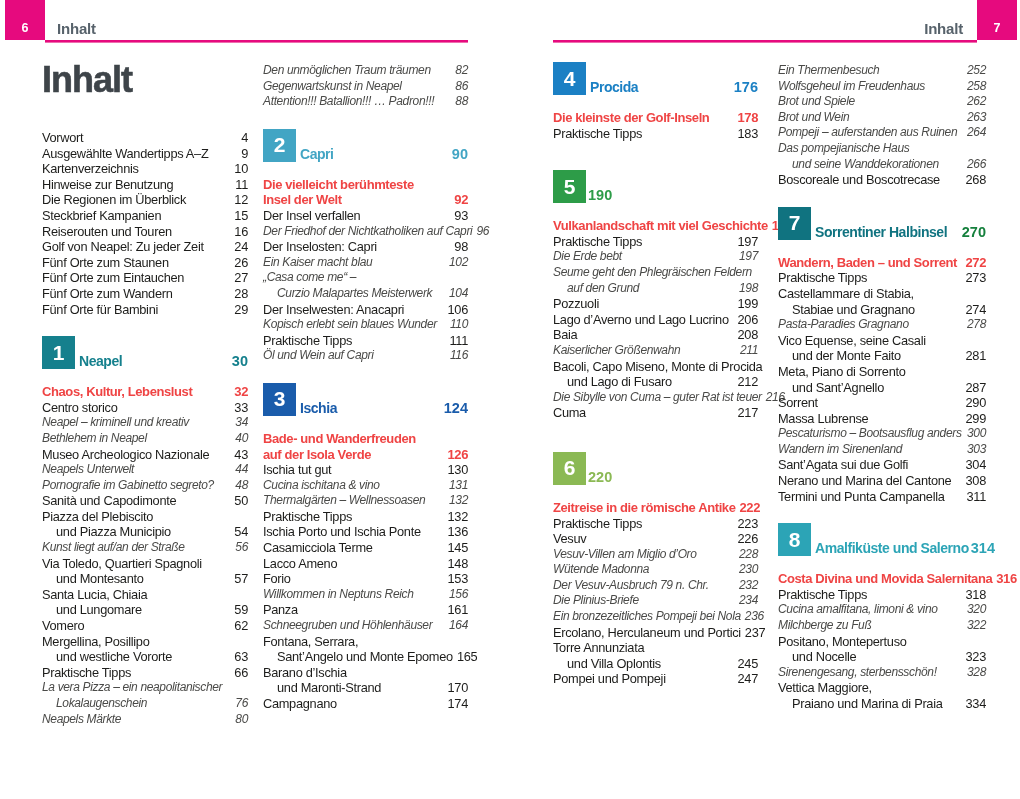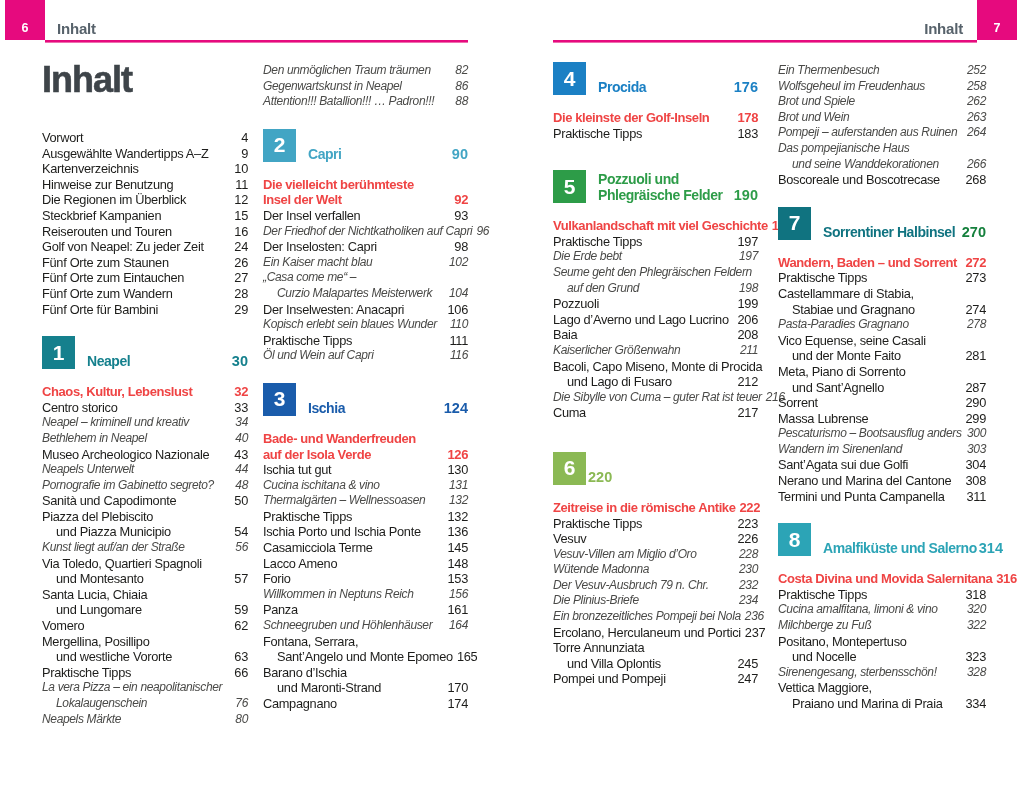--- a/index.html
+++ b/index.html
@@ -23,21 +23,21 @@
   .no{font-size:12.8px;color:#1d1d1b;letter-spacing:-0.3px}
   .it{font-size:12px;font-style:italic;color:#4a4a48;letter-spacing:-0.35px}
   .sub{font-size:13px;font-weight:bold;color:#ef4444;letter-spacing:-0.4px}
   .ind{padding-left:14px}
   .gap{width:100%}
   
   .chapter{display:flex;align-items:flex-end;margin:19px 0 15px 0}
   .chapter.first{margin-top:0}
   .csq{width:33px;height:33px;flex:none;display:flex;align-items:center;justify-content:center;
        color:#fff;font-size:21px;font-weight:bold}
-  .ct{flex:1;padding-left:12px;font-size:14px;font-weight:bold;line-height:16px;letter-spacing:-0.45px}
+  .ct{flex:1;padding-left:4px;font-size:14px;font-weight:bold;line-height:16px;letter-spacing:-0.45px}
   .ct div{white-space:nowrap}
   .cp{font-size:14.5px;font-weight:bold;margin-left:2px;white-space:nowrap}
 </style>
 </head>
 <body>
 
 <div class="sqpg" style="left:5px;background:#e60a7e">6</div>
 <div class="hlabel" style="left:57px">Inhalt</div>
 <div class="rule" style="left:45px;width:423px;background:linear-gradient(180deg,#e60a7e 55%,#f3a6c9)"></div>
 
@@ -341,24 +341,20 @@
       <span class="txt">Die kleinste der Golf-Inseln</span>
       <span class="pg">178</span>
     </div>
     <div class="row no">
       <span class="txt">Praktische Tipps</span>
       <span class="pg">183</span>
     </div>
     <div class="gap" style="height: 10px;"></div>
     <div class="chapter">
       <div class="csq" style="background: rgb(45, 156, 72);">5</div>
-      <div class="ct" style="color: rgb(45, 156, 72);">
-        <div>Pozzuoli und</div>
-        <div>Phlegräische Felder</div>
-      </div>
       <div class="cp" style="color: rgb(45, 156, 72); text-align: right;">190</div>
     </div>
     <div class="row sub">
       <span class="txt">Vulkanlandschaft mit viel Geschichte</span>
       <span class="pg">192</span>
     </div>
     <div class="row no">
       <span class="txt">Praktische Tipps</span>
       <span class="pg">197</span>
     </div>

